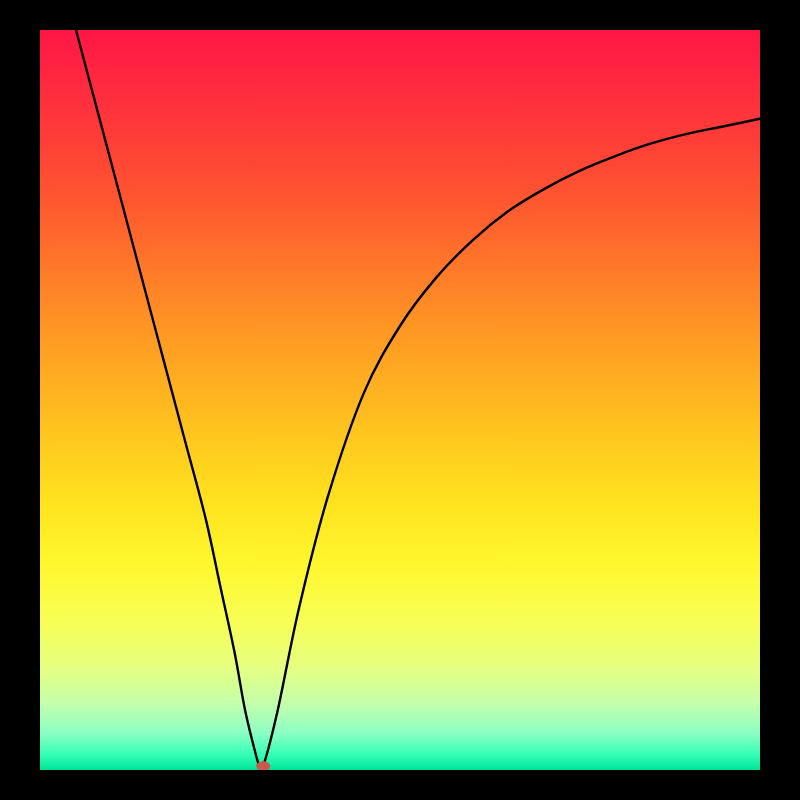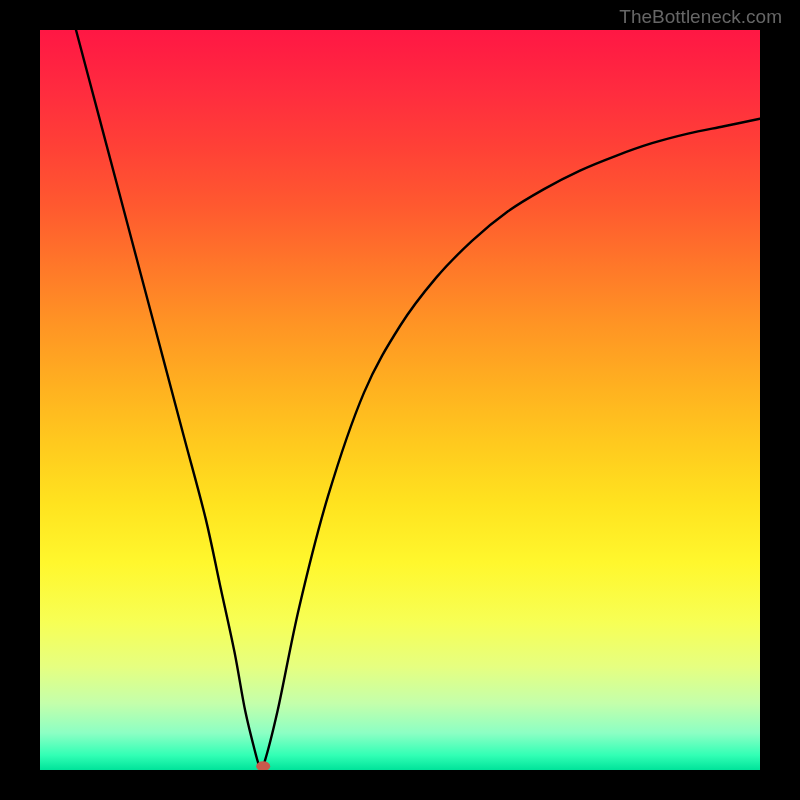--- a/index.html
+++ b/index.html
@@ -6,21 +6,20 @@
     body { width: 800px; height: 800px; background: #000; font-family: Arial, sans-serif; }
     .container { position: relative; width: 800px; height: 800px; background: #000; }
     .watermark { position: absolute; top: 6px; right: 18px; color: #666; font-size: 19px; z-index: 10;}
     .plot-area { position: absolute; top: 30px; left: 40px; width: 720px; height: 740px; }
     .plot-area svg { display: block; }
   </style>
 </head>
 <body>
 
 <div class="container">
-  <div class="watermark">TheBottleneck.com</div>
   <div class="plot-area">
     <svg id="chart-svg" width="720" height="740" viewBox="0 0 720 740">
       <defs>
         <linearGradient id="bg-grad" x1="0" y1="0" x2="0" y2="1">
             <stop offset="0%" stop-color="#ff1744"></stop>
             <stop offset="8%" stop-color="#ff2b3f"></stop>
             <stop offset="16%" stop-color="#ff4136"></stop>
             <stop offset="24%" stop-color="#ff5a2f"></stop>
             <stop offset="32%" stop-color="#ff7829"></stop>
             <stop offset="40%" stop-color="#ff9524"></stop>

